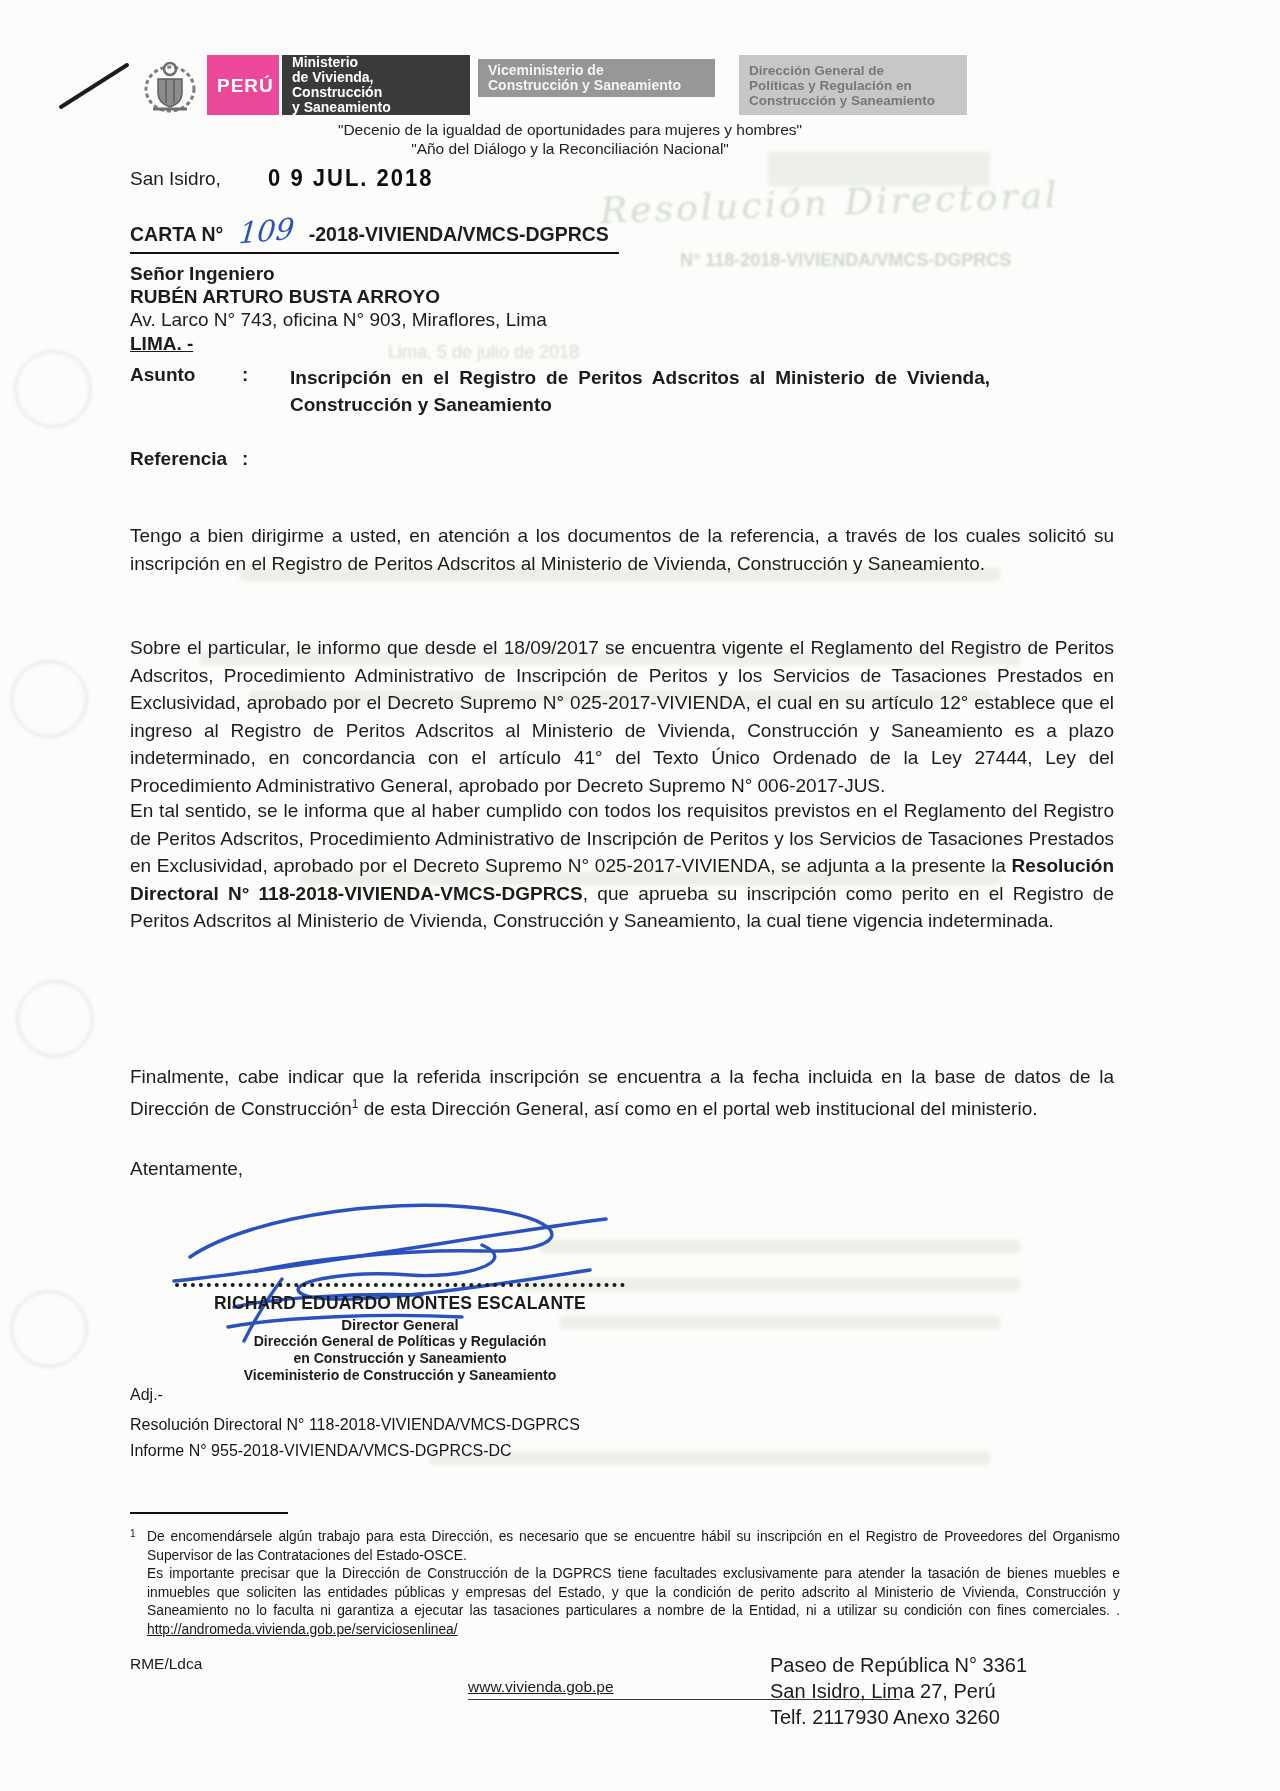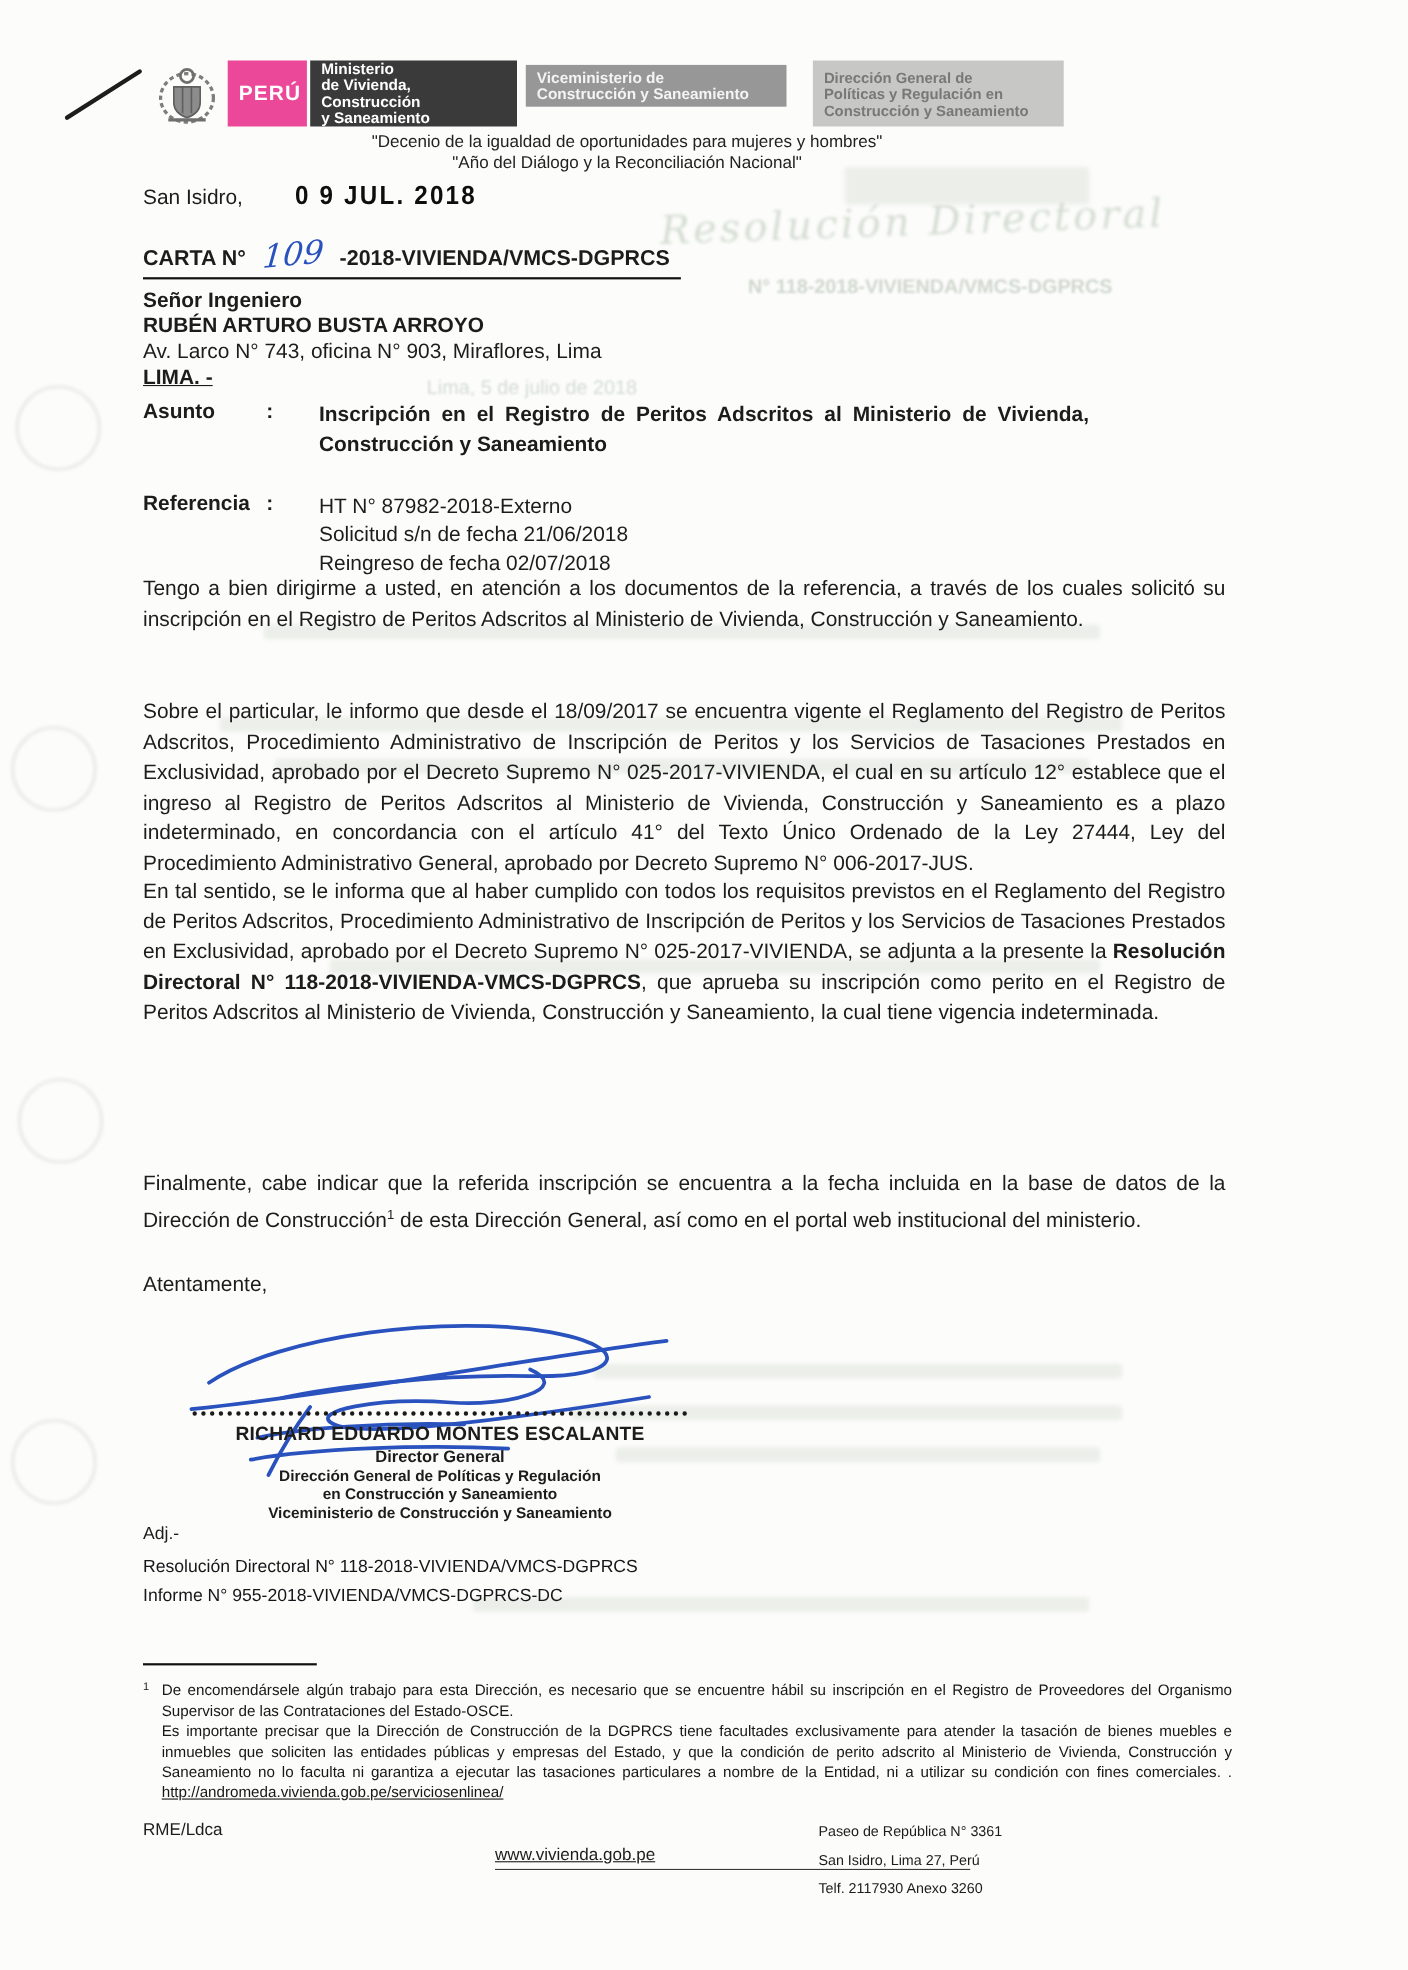--- a/index.html
+++ b/index.html
@@ -52,23 +52,23 @@
   .sig-org { font-weight:bold; font-size:14px; line-height:17px; }
   .adj-label { position:absolute; top:1386px; left:130px; font-size:16px; }
   .attachments { position:absolute; top:1412px; left:130px; font-size:16px; line-height:26px; color:#16161a; }
   
   .foot-rule { position:absolute; top:1512px; left:130px; width:158px; border-top:2.5px solid #111; }
   .footnote { position:absolute; top:1528px; left:130px; width:990px; font-size:13.8px; line-height:18.5px; text-align:justify; color:#171717; padding-left:17px; }
   .footnote .fsup { position:absolute; left:0; top:-3px; font-size:10px; }
   .footnote a-like, .fn-link { text-decoration:underline; }
   
   .footer-initials { position:absolute; top:1655px; left:130px; font-size:15.5px; }
-  .footer-web { position:absolute; top:1678px; left:450px; width:432px; border-bottom:1.5px solid #3a3a3a; padding-bottom:3px; font-size:15.5px; }
+  .footer-web { position:absolute; top:1678px; left:468px; width:432px; border-bottom:1.5px solid #3a3a3a; padding-bottom:3px; font-size:15.5px; }
   .footer-web span { text-decoration:underline; }
-  .footer-addr { position:absolute; top:1652px; left:744px; font-size:13px; line-height:26px; }
+  .footer-addr { position:absolute; top:1652px; left:770px; font-size:20px; line-height:26px; }
   
   .ghost-script { position:absolute; top:182px; left:600px; font-family:"DejaVu Serif", serif; font-style:italic; font-size:36px; color:#9db29b; opacity:.42; filter:blur(1.3px); transform:rotate(-2deg); letter-spacing:3px; }
   .ghost-ref { position:absolute; top:250px; left:680px; font-size:18px; font-weight:bold; color:#a3b4a3; opacity:.5; filter:blur(1px); }
   .ghost-date { position:absolute; top:342px; left:388px; font-size:18px; color:#a3b4a3; opacity:.45; filter:blur(1px); }
   .ghost-bar { position:absolute; height:13px; background:rgba(150,168,148,.16); filter:blur(2px); border-radius:3px; }
   .stamp-ghost { position:absolute; width:78px; height:78px; border:3px double rgba(120,132,120,.20); border-radius:50%; filter:blur(1.4px); }
 </style>
 </head>
 <body>
 
@@ -144,25 +144,20 @@
 
   <div class="label-row asunto-row">
     <div class="lab">Asunto</div>
     <div class="colon">:</div>
     <div class="lab-content asunto-text">Inscripción en el Registro de Peritos Adscritos al Ministerio de Vivienda, Construcción y Saneamiento</div>
   </div>
 
   <div class="label-row ref-row">
     <div class="lab">Referencia</div>
     <div class="colon">:</div>
-    <div class="lab-content ref-lines">
-      <div>HT N° 87982-2018-Externo</div>
-      <div>Solicitud s/n de fecha 21/06/2018</div>
-      <div>Reingreso de fecha 02/07/2018</div>
-    </div>
   </div>
 
   <div class="para p1">Tengo a bien dirigirme a usted, en atención a los documentos de la referencia, a través de los cuales solicitó su inscripción en el Registro de Peritos Adscritos al Ministerio de Vivienda, Construcción y Saneamiento.</div>
   <div class="para p2">Sobre el particular, le informo que desde el 18/09/2017 se encuentra vigente el Reglamento del Registro de Peritos Adscritos, Procedimiento Administrativo de Inscripción de Peritos y los Servicios de Tasaciones Prestados en Exclusividad, aprobado por el Decreto Supremo N° 025-2017-VIVIENDA, el cual en su artículo 12° establece que el ingreso al Registro de Peritos Adscritos al Ministerio de Vivienda, Construcción y Saneamiento es a plazo indeterminado, en concordancia con el artículo 41° del Texto Único Ordenado de la Ley 27444, Ley del Procedimiento Administrativo General, aprobado por Decreto Supremo N° 006-2017-JUS.</div>
   <div class="para p3"><span>En tal sentido, se le informa que al haber cumplido con todos los requisitos previstos en el Reglamento del Registro de Peritos Adscritos, Procedimiento Administrativo de Inscripción de Peritos y los Servicios de Tasaciones Prestados en Exclusividad, aprobado por el Decreto Supremo N° 025-2017-VIVIENDA, se adjunta a la presente la </span><b>Resolución Directoral N° 118-2018-VIVIENDA-VMCS-DGPRCS</b><span>, que aprueba su inscripción como perito en el Registro de Peritos Adscritos al Ministerio de Vivienda, Construcción y Saneamiento, la cual tiene vigencia indeterminada.</span></div>
   <div class="para p4"><span>Finalmente, cabe indicar que la referida inscripción se encuentra a la fecha incluida en la base de datos de la Dirección de Construcción</span><sup>1</sup><span> de esta Dirección General, así como en el portal web institucional del ministerio.</span></div>
   <div class="closing">Atentamente,</div>
 
   <svg class="sig-svg" width="460" height="170" viewBox="0 0 460 170">
     <g fill="none" stroke="#2a52be" stroke-width="3.4" stroke-linecap="round">

